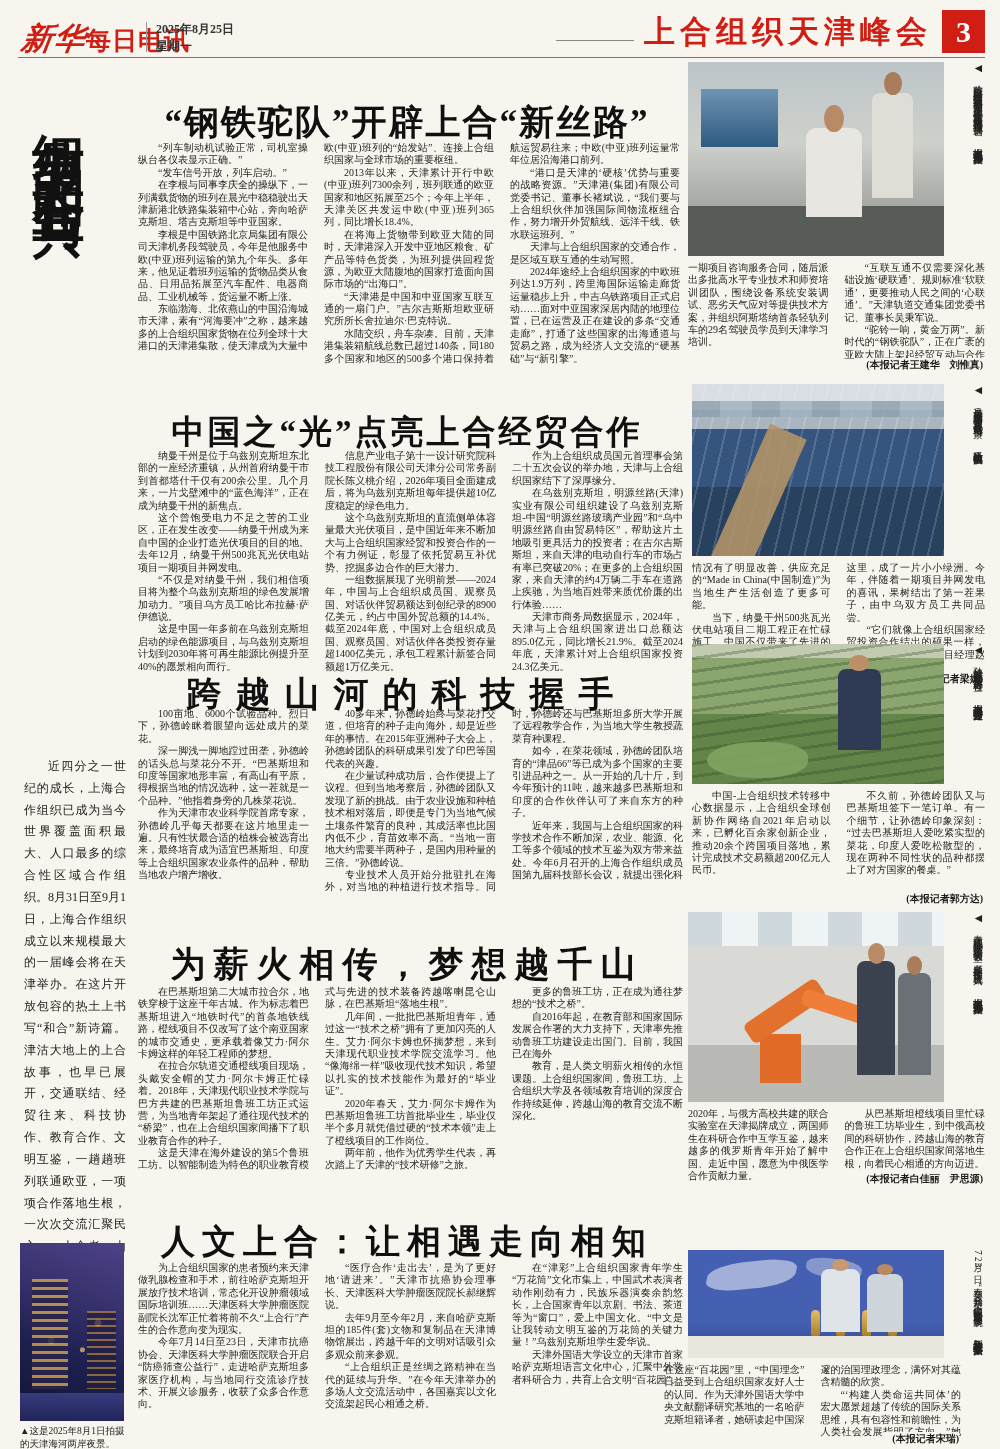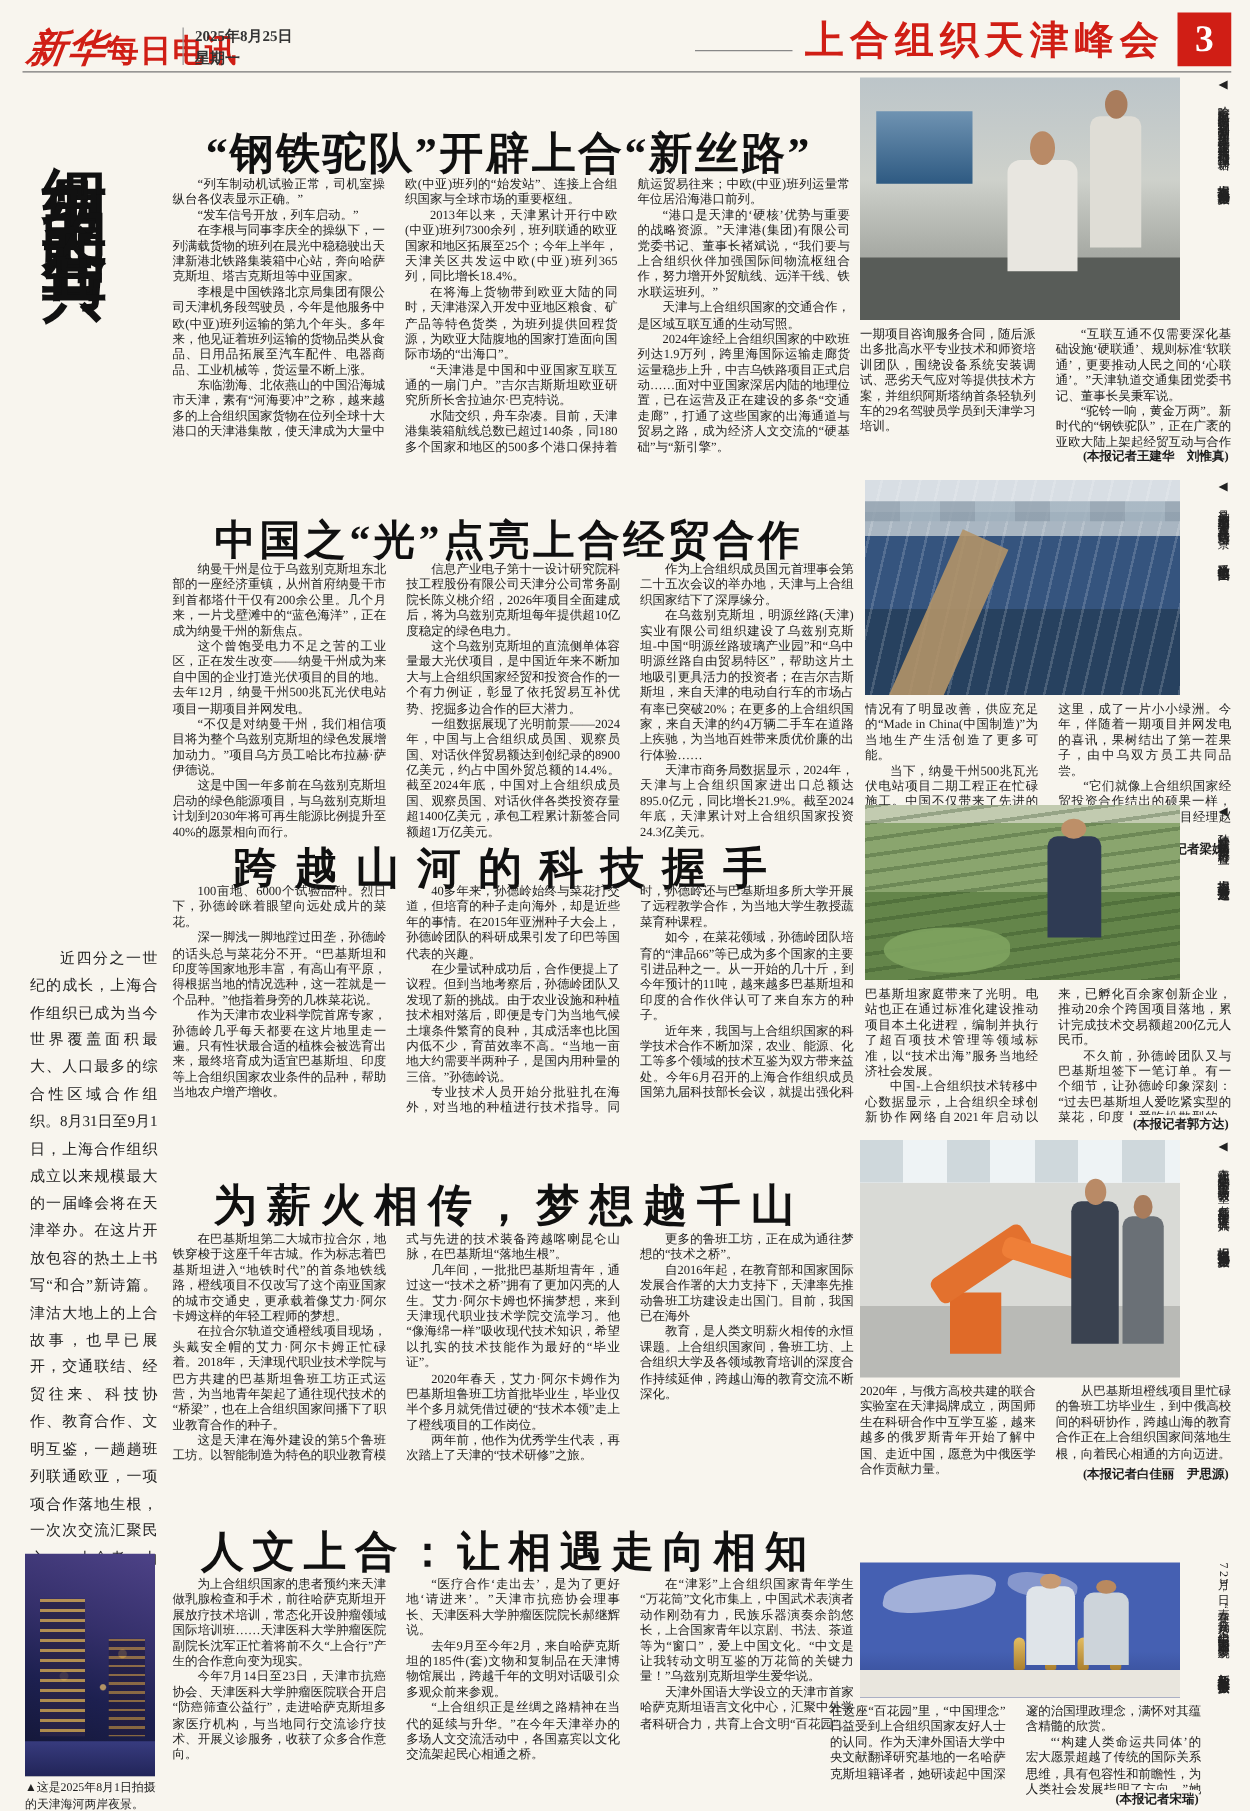--- a/index.html
+++ b/index.html
@@ -245,21 +245,20 @@
         <p class="para">作为天津市农业科学院首席专家，孙德岭几乎每天都要在这片地里走一遍。只有性状最合适的植株会被选育出来，最终培育成为适宜巴基斯坦、印度等上合组织国家农业条件的品种，帮助当地农户增产增收。</p>
         <p class="para">40多年来，孙德岭始终与菜花打交道，但培育的种子走向海外，却是近些年的事情。在2015年亚洲种子大会上，孙德岭团队的科研成果引发了印巴等国代表的兴趣。</p>
         <p class="para">在少量试种成功后，合作便提上了议程。但到当地考察后，孙德岭团队又发现了新的挑战。由于农业设施和种植技术相对落后，即便是专门为当地气候土壤条件繁育的良种，其成活率也比国内低不少，育苗效率不高。“当地一亩地大约需要半两种子，是国内用种量的三倍。”孙德岭说。</p>
         <p class="para">专业技术人员开始分批驻扎在海外，对当地的种植进行技术指导。同时，孙德岭还与巴基斯坦多所大学开展了远程教学合作，为当地大学生教授蔬菜育种课程。</p>
         <p class="para">如今，在菜花领域，孙德岭团队培育的“津品66”等已成为多个国家的主要引进品种之一。从一开始的几十斤，到今年预计的11吨，越来越多巴基斯坦和印度的合作伙伴认可了来自东方的种子。</p>
         <p class="para">近年来，我国与上合组织国家的科学技术合作不断加深，农业、能源、化工等多个领域的技术互鉴为双方带来益处。今年6月召开的上海合作组织成员国第九届科技部长会议，就提出强化科技创新合作机制、共同应对全球性科技治理挑战等目标。</p>
       </div>
   </div>
   <div class="abs bodywrap" id="a3-body2">
     <div class="cols cols2">
-        <p class="para noindent">巴基斯坦家庭带来了光明。电站也正在通过标准化建设推动项目本土化进程，编制并执行了超百项技术管理等领域标准，以“技术出海”服务当地经济社会发展。</p>
         <p class="para">中国-上合组织技术转移中心数据显示，上合组织全球创新协作网络自2021年启动以来，已孵化百余家创新企业，推动20余个跨国项目落地，累计完成技术交易额超200亿元人民币。</p>
         <p class="para">不久前，孙德岭团队又与巴基斯坦签下一笔订单。有一个细节，让孙德岭印象深刻：“过去巴基斯坦人爱吃紧实型的菜花，印度人爱吃松散型的，现在两种不同性状的品种都摆上了对方国家的餐桌。”</p>
       </div>
     <span class="byline">(本报记者郭方达)</span>
   </div>
 
   <h1 class="abs headline" id="a4-headline">为薪火相传，梦想越千山</h1>
   <div class="abs figure" id="a4-figure">
     <div class="photo ph-robot">
       <div class="win"></div>

